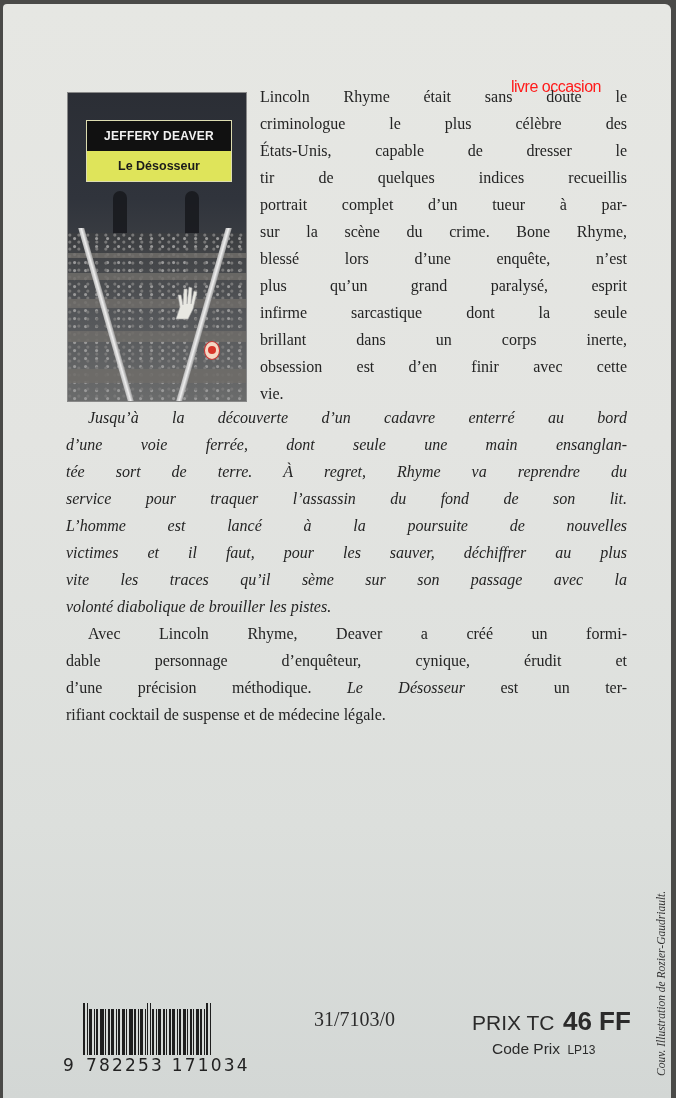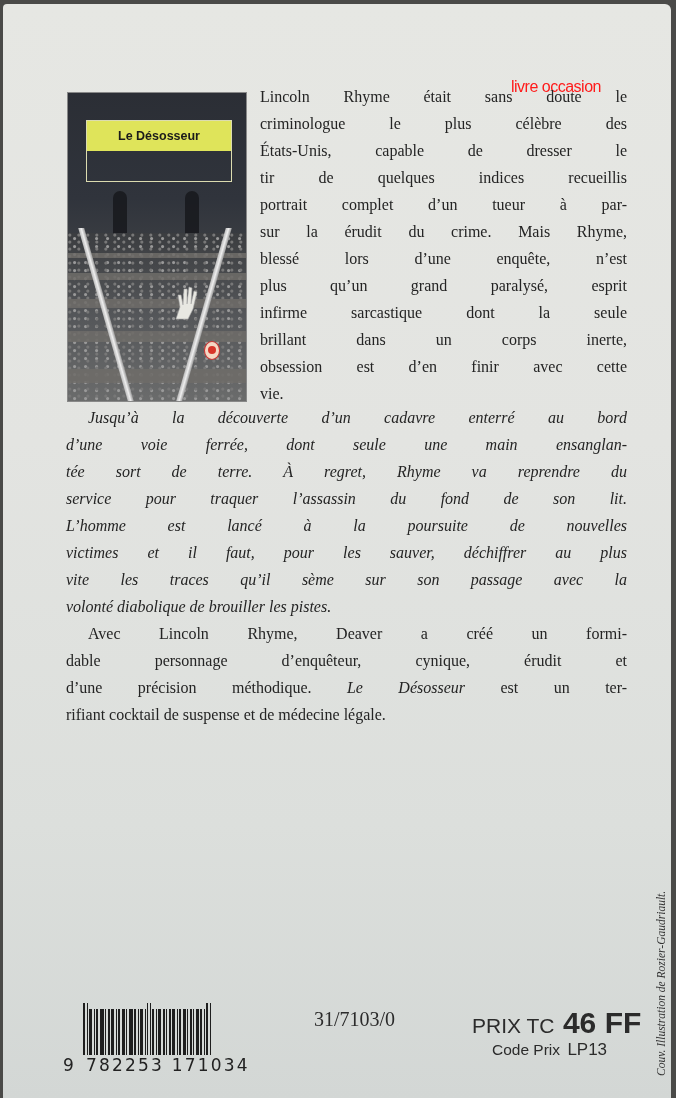--- a/index.html
+++ b/index.html
@@ -65,24 +65,24 @@
     .barcode span { display:block; background:#1e1e1e; margin-right:1.5px; }
     .barcode-digits {
       position:absolute; left:60px; top:1051px; font-family: "DejaVu Sans", "Liberation Sans", sans-serif;
       font-size: 17px; color:#222; letter-spacing: 2.2px;
     }
     .barcode-digits .lead { margin-right: 10px; }
     .ref { position:absolute; left:311px; top:1004px; font-size:20px; color:#2b2b2b; }
     .price { position:absolute; left:469px; top:1002px; color:#2b2b2b;
       font-family: "Liberation Sans", "DejaVu Sans", sans-serif; }
     .price .lbl { font-size: 21px; }
-    .price .val { font-size: 30px; font-weight: bold; margin-left: 4px; }
+    .price .val { font-size: 26px; font-weight: bold; margin-left: 4px; }
     .code { position:absolute; left:489px; top:1036px; color:#2b2b2b;
       font-family: "Liberation Sans", "DejaVu Sans", sans-serif; font-size: 15.5px; }
-    .code .val { font-size: 17px; margin-left: 3px; }
+    .code .val { font-size: 12px; margin-left: 3px; }
     .credit {
       position:absolute; left:652px; top:1072px; transform-origin: 0 0; transform: rotate(-90deg);
       font-size: 11.5px; font-style: italic; color:#333; white-space: nowrap; width: 240px;
     }
   </style>
 </head>
 <body>
 
 <div class="page">
 
@@ -95,34 +95,35 @@
     <div class="tie" style="top:180px;height:7px;"></div>
     <div class="tie" style="top:206px;height:9px;"></div>
     <div class="tie" style="top:238px;height:11px;"></div>
     <div class="tie" style="top:276px;height:14px;"></div>
     <div class="rail" style="left:36px;top:135px;height:180px;transform:skewX(16deg);"></div>
     <div class="rail" style="left:132px;top:135px;height:180px;transform:skewX(-16deg);"></div>
     <svg class="hand" viewBox="0 0 28 40">
       <path d="M4 38 L8 26 L6 14 L9 14 L11 24 L12 8 L15 8 L15 23 L17 6 L20 7 L19 23 L22 10 L25 11 L21 28 L16 38 Z" fill="#e8e8e2" stroke="#aaa" stroke-width="0.6"></path>
     </svg>
     <div class="banner">
+      <div class="author">JEFFERY DEAVER</div>
       <div class="title">Le Désosseur</div>
     </div>
     <div class="logo"></div>
   </div>
 
   <div class="watermark">livre occasion</div>
 
   <div class="text" id="para1">
     <div class="justify-line">Lincoln Rhyme était sans doute le</div>
     <div class="justify-line">criminologue le plus célèbre des</div>
     <div class="justify-line">États-Unis, capable de dresser le</div>
     <div class="justify-line">tir de quelques indices recueillis</div>
     <div class="justify-line">portrait complet d’un tueur à par-</div>
-    <div class="justify-line">sur la érudit du crime. Mais Rhyme,</div>
+    <div class="justify-line">sur la scène du crime. Bone Rhyme,</div>
     <div class="justify-line">blessé lors d’une enquête, n’est</div>
     <div class="justify-line">plus qu’un grand paralysé, esprit</div>
     <div class="justify-line">infirme sarcastique dont la seule</div>
     <div class="justify-line">brillant dans un corps inerte,</div>
     <div class="justify-line">obsession est d’en finir avec cette</div>
     <div class="last-line">vie.</div>
   </div>
 
   <div class="text" id="para2">
     <div class="justify-line" style="padding-left:22px">Jusqu’à la découverte d’un cadavre enterré au bord</div>

